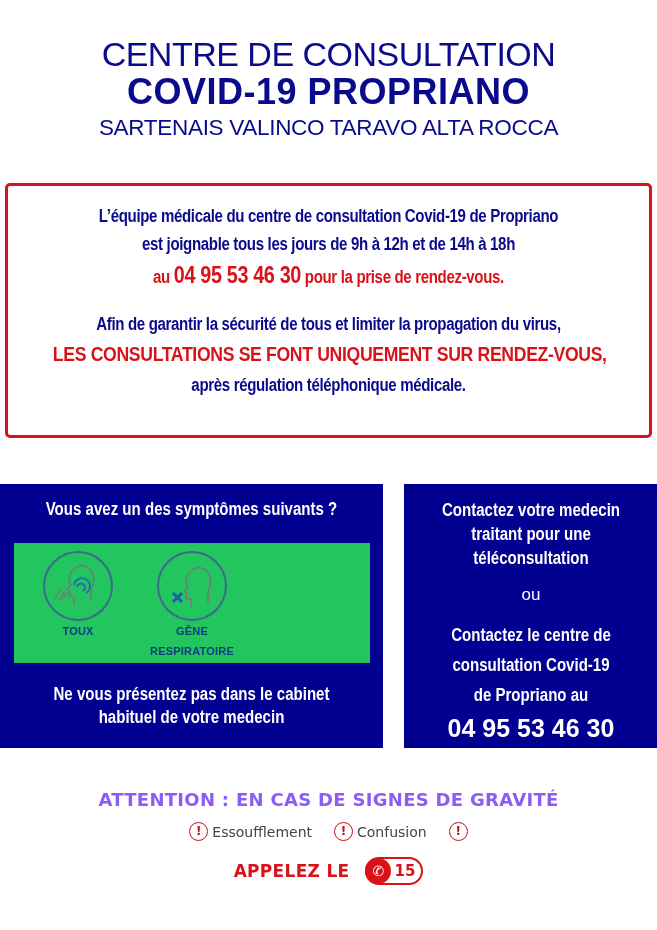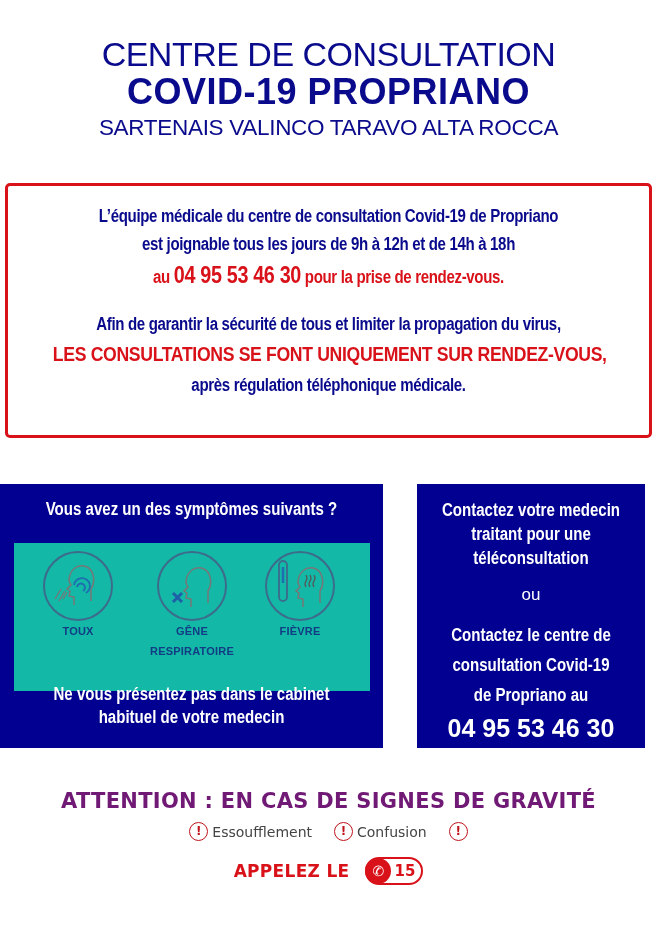--- a/index.html
+++ b/index.html
@@ -18,36 +18,36 @@
     text-align:center; font-weight:700;
   }
   .redbox .line { font-size:17.5px; letter-spacing:-0.4px; line-height:26px; color:#0a0a8c;
     transform:scaleX(0.86); transform-origin:center; white-space:nowrap; }
   .redbox .red { color:#d9121a; }
   .redbox .big { font-size:23px; }
   .redbox .caps { font-size:20.5px; color:#d9121a; }
 
   .panel { position:absolute; top:484px; height:264px; background:#020090; color:#fff; }
   .panel-left { left:0; width:383px; }
-  .panel-right { left:417px; width:228px; text-align:center; }
+  .panel-right { left:404px; width:254px; text-align:center; }
   .panel-title { position:absolute; left:0; width:383px; top:15px; text-align:center;
     font-size:17.5px; font-weight:700; transform:scaleX(0.86); transform-origin:center; white-space:nowrap; }
-  .inset { position:absolute; left:14px; top:59px; width:356px; height:148px; background:#14b8a6; }
+  .inset { position:absolute; left:14px; top:59px; width:356px; height:120px; background:#22c55e; }
   .sym { position:absolute; top:6px; width:100px; text-align:center; }
   .sym svg { display:block; margin:0 auto; }
   .sym-label { color:#123c84; font-weight:700; font-size:11px; line-height:12px; letter-spacing:0.2px; margin-top:2px; }
   .panel-foot { position:absolute; left:0; width:383px; top:199px; text-align:center; font-size:17.5px;
     font-weight:700; line-height:23px; transform:scaleX(0.86); transform-origin:center; }
 
   .pr { font-size:17.5px; font-weight:700; line-height:24px; transform:scaleX(0.86); transform-origin:center; white-space:nowrap; }
   .pr-ou { font-size:17px; font-weight:400; line-height:24px; margin:13px 0; }
   .pr-phone { font-size:25px; font-weight:700; line-height:32px; margin-top:2px; }
 
-  .attention { position:absolute; left:0; width:657px; top:789px; text-align:center; color:#701a75;
-    font-size:21px; font-weight:700; letter-spacing:0.3px; font-family:"DejaVu Sans", sans-serif; }
+  .attention { position:absolute; left:0; width:657px; top:789px; text-align:center; color:#8b5cf6;
+    font-size:18px; font-weight:700; letter-spacing:0.3px; font-family:"DejaVu Sans", sans-serif; }
   .signs { position:absolute; left:0; width:657px; top:822px; display:flex; justify-content:center; gap:22px;
     font-family:"DejaVu Sans", sans-serif; font-size:14px; color:#444; }
   .sign { display:flex; align-items:center; gap:4px; }
   .excl { width:17px; height:17px; border:1.8px solid #c0121a; border-radius:50%; color:#c0121a;
     font-weight:700; font-size:12px; line-height:17px; text-align:center; box-sizing:content-box; }
   .call { position:absolute; left:0; width:657px; top:857px; display:flex; justify-content:center; align-items:center; gap:16px; }
   .call-text { color:#d9121a; font-size:17px; font-weight:700; font-family:"DejaVu Sans", sans-serif; letter-spacing:0.3px; }
   .pill { display:flex; align-items:center; border:2px solid #d9121a; border-radius:14px; height:24px; padding-right:6px; }
   .pill .phone { width:26px; height:26px; border-radius:50%; background:#d9121a; margin-left:-2px;
     display:flex; align-items:center; justify-content:center; color:#fff; font-size:14px; }
@@ -92,30 +92,20 @@
     </div>
     <div class="sym" style="left:128px">
       <svg width="74" height="74" viewBox="0 0 74 74">
         <circle cx="37" cy="37" r="34" fill="none" stroke="#3d6b8c" stroke-width="2"></circle>
         <path d="M36 58 L36 50 L31 49 L32 44 L29 42 L33 38 L31 34 C31 22 41 16 49 20 C57 24 57 36 53 42 L53 54" fill="none" stroke="#777" stroke-width="1.5"></path>
         <path d="M18 44 l9 9 M27 44 l-9 9" stroke="#1f5fa8" stroke-width="3"></path>
       </svg>
       <div class="sym-label">GÊNE</div>
       <div class="sym-label" style="margin-top:8px">RESPIRATOIRE</div>
     </div>
-    <div class="sym" style="left:236px">
-      <svg width="74" height="74" viewBox="0 0 74 74">
-        <circle cx="37" cy="37" r="34" fill="none" stroke="#3d6b8c" stroke-width="2"></circle>
-        <rect x="16" y="12" width="8" height="40" rx="4" fill="none" stroke="#3d6b8c" stroke-width="1.8"></rect>
-        <line x1="20" y1="18" x2="20" y2="34" stroke="#1f6fb0" stroke-width="2.5"></line>
-        <path d="M40 58 L40 50 L35 49 L36 44 L33 42 L37 38 L35 34 C35 22 45 16 53 20 C61 24 61 36 57 42 L57 54" fill="none" stroke="#777" stroke-width="1.5"></path>
-        <path d="M43 26 q2 3 0 6 q-2 3 0 6 M47 26 q2 3 0 6 q-2 3 0 6 M51 26 q2 3 0 6 q-2 3 0 6" fill="none" stroke="#555" stroke-width="1.2"></path>
-      </svg>
-      <div class="sym-label">FIÈVRE</div>
-    </div>
   </div>
   <div class="panel-foot">
     <div>Ne vous présentez pas dans le cabinet</div>
     <div>habituel de votre medecin</div>
   </div>
 </div>
 
 <div class="panel panel-right">
   <div style="height:14px"></div>
   <div class="pr">Contactez votre medecin</div>

